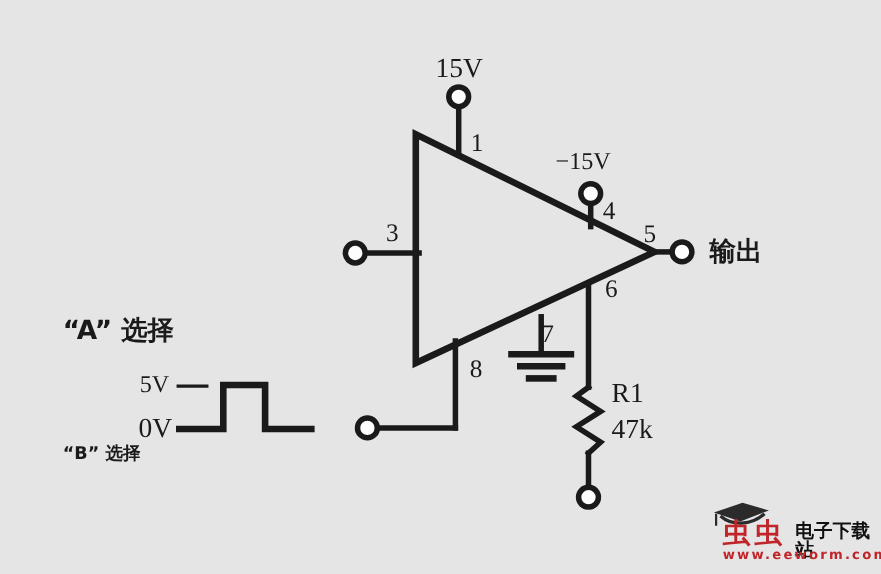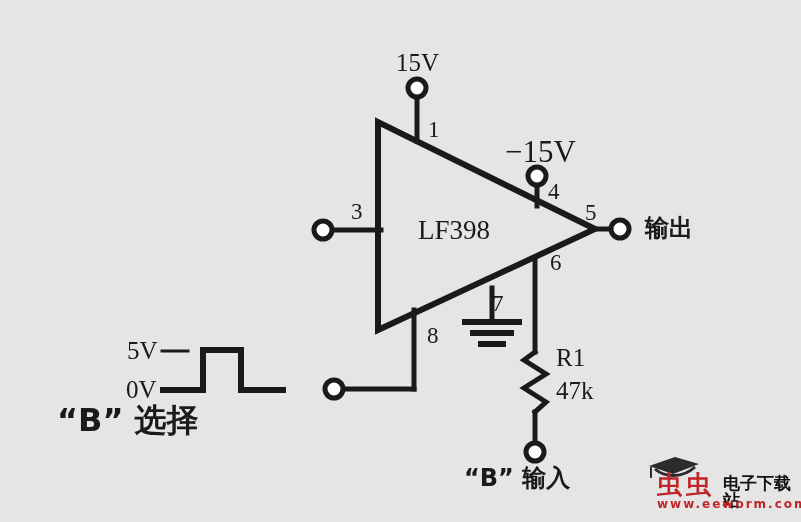--- a/index.html
+++ b/index.html
@@ -128,37 +128,36 @@
       <line x1="414" y1="389" x2="344" y2="389" stroke-width="5"></line>
       <circle cx="334" cy="389" r="9" stroke-width="5" fill="#fdfdfd"></circle>
 
       <line x1="162" y1="351" x2="188" y2="351" stroke-width="3"></line>
 
       <polyline points="163,390 203,390 203,350 241,350 241,390 283,390" stroke-width="6"></polyline>
     </g>
   </svg>
 
   <div class="lbl ser" style="left:396px; top:50px; font-size:25px;">15V</div>
-  <div class="lbl ser" style="left:505px; top:136px; font-size:31px;">−15V</div>
+  <div class="lbl ser" style="left:505px; top:136px; font-size:22px;">−15V</div>
 
-  <div class="lbl ser" style="left:418px; top:217px; font-size:27px;">LF398</div>
 
   <div class="lbl pin" style="left:428px; top:118px;">1</div>
   <div class="lbl pin" style="left:351px; top:200px;">3</div>
   <div class="lbl pin" style="left:548px; top:180px;">4</div>
   <div class="lbl pin" style="left:585px; top:201px;">5</div>
   <div class="lbl pin" style="left:550px; top:251px;">6</div>
   <div class="lbl pin" style="left:492px; top:292px;">7</div>
   <div class="lbl pin" style="left:427px; top:324px;">8</div>
 
   <div class="lbl cn" style="left:645px; top:216px; font-size:24px;">输出</div>
-  <div class="lbl cn" style="left:464px; top:466px; font-size:24px;">“B” 输入</div>
 
-  <div class="lbl cn" style="left:57px; top:404px; font-size:32px;">“B” 选择</div>
-  <div class="lbl ser" style="left:127px; top:338px; font-size:25px;">5V</div>
+  <div class="lbl cn" style="left:57px; top:288px; font-size:24px;">“A” 选择</div>
+  <div class="lbl cn" style="left:57px; top:404px; font-size:16px;">“B” 选择</div>
+  <div class="lbl ser" style="left:127px; top:338px; font-size:22px;">5V</div>
   <div class="lbl ser" style="left:126px; top:377px; font-size:25px;">0V</div>
 
   <div class="lbl ser" style="left:556px; top:345px; font-size:25px;">R1</div>
   <div class="lbl ser" style="left:556px; top:378px; font-size:25px;">47k</div>
 
   <div id="watermark">
     <svg id="wm-cap" viewBox="0 0 54 26">
       <polygon points="2,10 28,1 52,8 26,18" fill="#2b2b2b"></polygon>
       <path d="M 8 13 C 18 22, 36 22, 48 11" stroke="#2b2b2b" stroke-width="3" fill="none"></path>
       <line x1="4" y1="11" x2="4" y2="22" stroke="#2b2b2b" stroke-width="2"></line>

